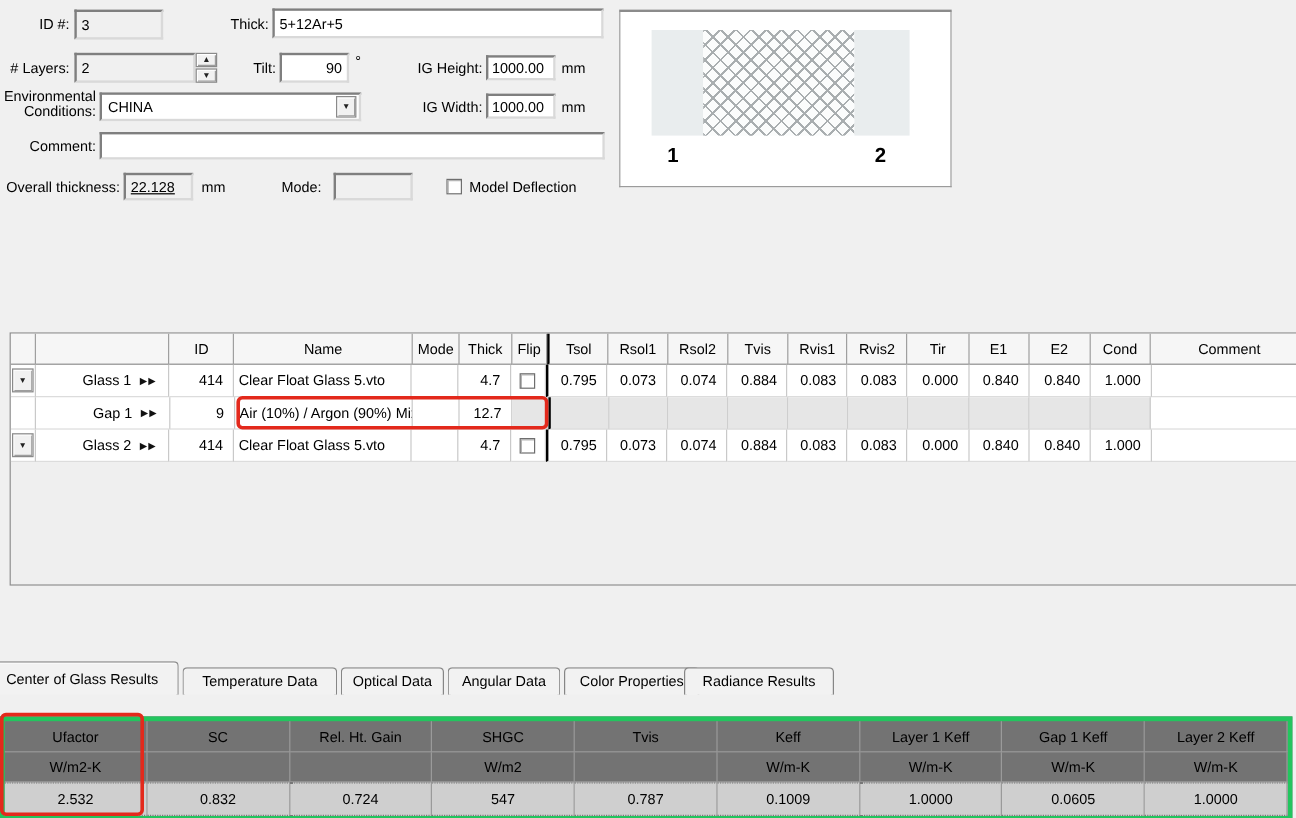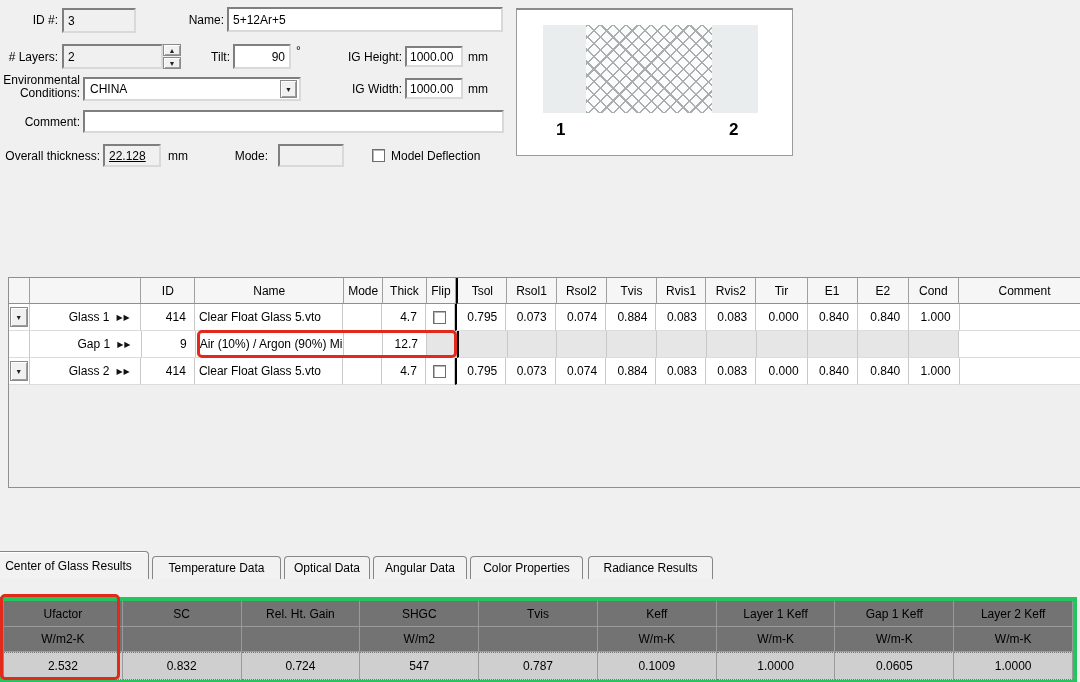--- a/index.html
+++ b/index.html
@@ -115,21 +115,21 @@
 <body>
 
 <div class="screen">
 
   <div>
     <div class="lbl r" style="left:0;top:13px;width:58px;">ID #:</div>
     <div class="field gray" style="left:62px;top:8px;width:74px;height:25px;">
         <span>3</span>
       </div>
 
-    <div class="lbl r" style="left:150px;top:13px;width:74px;">Name:</div>
+    <div class="lbl r" style="left:150px;top:13px;width:74px;">Thick:</div>
     <div class="field" style="left:227px;top:7px;width:276px;height:25px;">
         <span>5+12Ar+5</span>
       </div>
 
     <div class="lbl r" style="left:-20px;top:50px;width:78px;"># Layers:</div>
     <div class="field gray" style="left:62px;top:44px;width:101px;height:25px;">
         <span>2</span>
       </div>
     <div style="position:absolute;left:163px;top:44px;width:18px;height:25px;">
       <div class="btn3d" style="width:18px;height:12px;">▲</div>
@@ -293,21 +293,21 @@
       <div class="gcell c17"></div>
     </div>
   </div>
 
   <div>
     <div class="tab active" style="left:-12px;top:551px;width:161px;height:28px;">Center of Glass Results</div>
     <div class="tab" style="left:152px;top:556px;width:129px;height:23px;">Temperature Data</div>
     <div class="tab" style="left:284px;top:556px;width:86px;height:23px;">Optical Data</div>
     <div class="tab" style="left:373px;top:556px;width:94px;height:23px;">Angular Data</div>
     <div class="tab" style="left:470px;top:556px;width:113px;height:23px;">Color Properties</div>
-    <div class="tab" style="left:588px;top:556px;width:125px;height:23px;">Radiance Results</div>
+    <div class="tab" style="left:570px;top:556px;width:125px;height:23px;">Radiance Results</div>
   </div>
 
   <div class="rtable">
     <div class="rrow names">
       <div class="rcell">Ufactor</div>
       <div class="rcell">SC</div>
       <div class="rcell">Rel. Ht. Gain</div>
       <div class="rcell">SHGC</div>
       <div class="rcell">Tvis</div>
       <div class="rcell">Keff</div>

